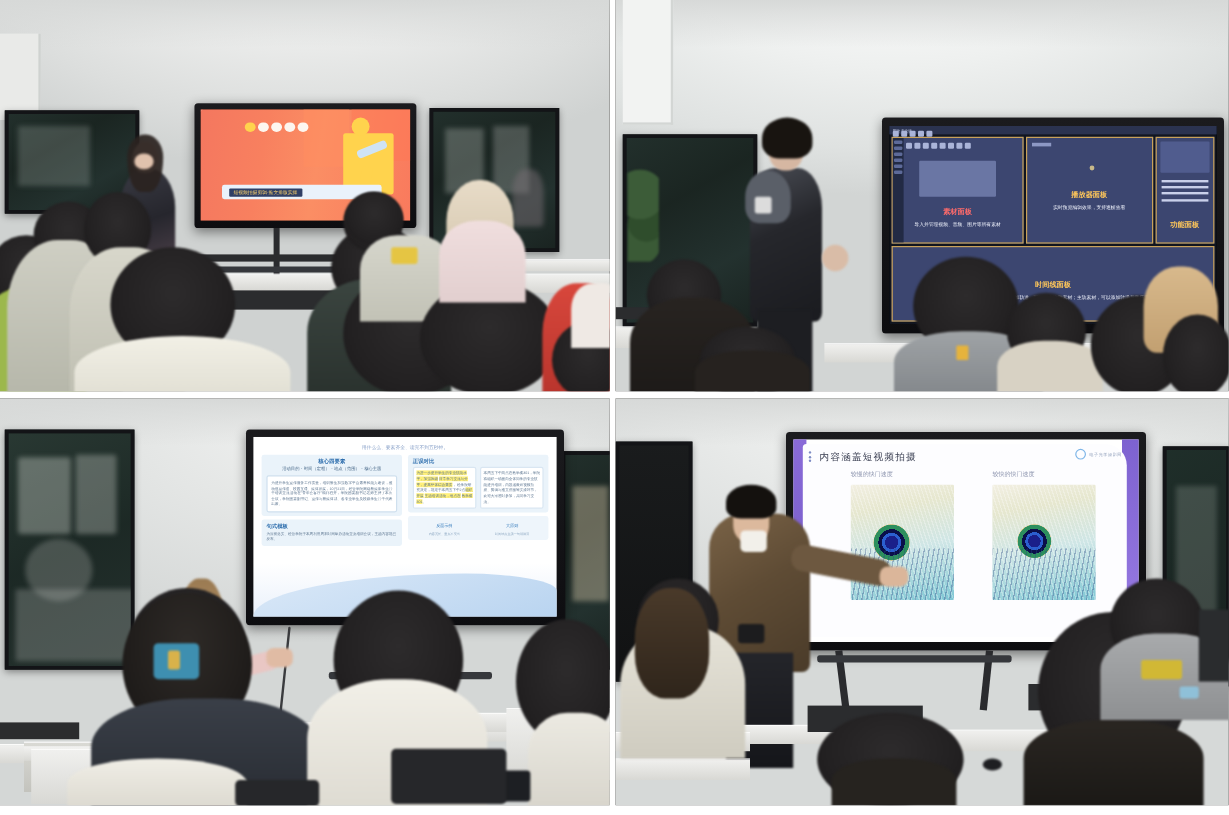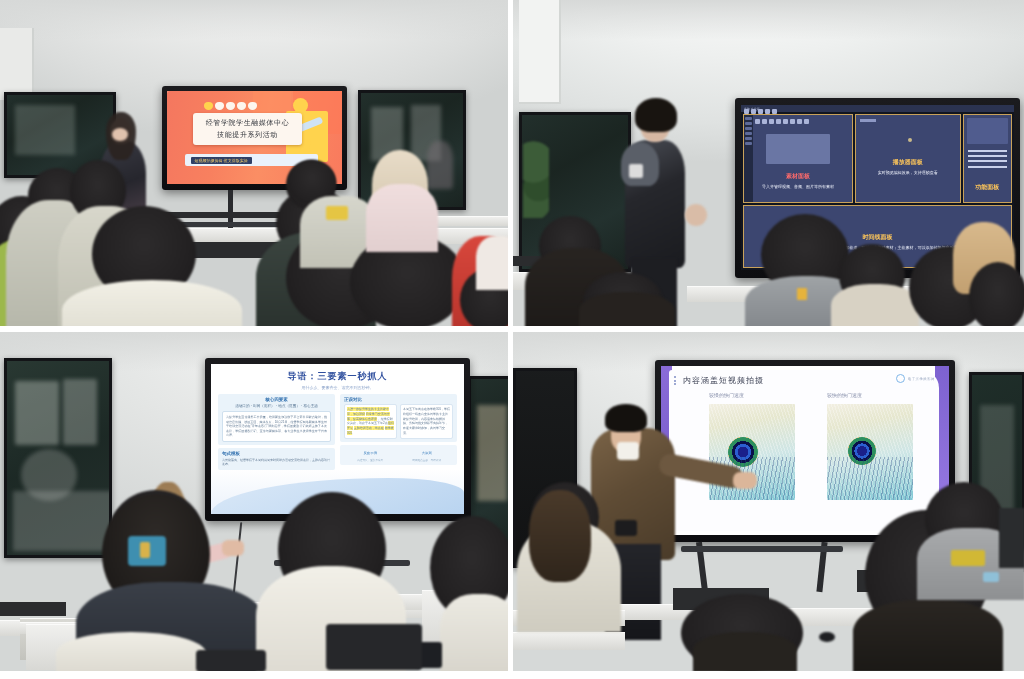--- a/index.html
+++ b/index.html
@@ -193,24 +193,20 @@
 
             <div style="position:absolute;left:74%;top:32%;width:26px;height:7px;background:#cfe3f5;border-radius:3px;transform:rotate(-22deg);"></div>
             <div style="position:absolute;left:76%;top:52%;width:9px;height:22px;background:#ffd34d;border-radius:3px;transform:rotate(12deg);"></div>
             <div class="hearts" style="left:21%;top:12%;">
               <span class="heart"></span>
                 <span class="heart"></span>
                 <span class="heart"></span>
               <span class="heart"></span>
                 <span class="heart"></span>
             </div>
-            <div class="poster-card" style="left:15%;top:24%;width:62%;height:34%;">
-              <span class="poster-line">经管学院学生融媒体中心</span>
-              <span class="poster-line">技能提升系列活动</span>
-            </div>
             <div class="poster-bar" style="left:10%;top:68%;width:76%;height:13%;">
               <span class="poster-bar-chip">短视频拍摄剪辑·推文排版实操</span>
             </div>
           </div>
         </div>
       </div>
       <div class="tv-stand-leg" style="left:228px;top:190px;width:5px;height:40px;"></div>
       <div class="tv-stand-bar" style="left:176px;top:222px;width:110px;height:5px;"></div>
 
       <div class="desk-dark" style="left:150px;top:212px;width:175px;height:6px;"></div>
@@ -382,21 +378,20 @@
       </div>
 
       <div class="sidemon" style="left:468px;top:44px;width:44px;height:182px;">
         <div class="sidemon-glass"></div>
         <div class="blur2" style="position:absolute;left:6px;top:26px;width:30px;height:96px;background:rgba(215,200,170,.42);"></div>
       </div>
 
       <div class="tv" style="left:205px;top:26px;width:265px;height:163px;">
         <div class="tv-inner" style="left:6px;top:6px;right:6px;bottom:7px;">
           <div class="slide-doc">
-            <div class="doc-title">导语：三要素一秒抓人</div>
             <div class="doc-sub">用什么么、要素齐全、读完不到五秒钟。</div>
             <div class="doc-cols">
               <div class="doc-col">
                 <div class="doc-box">
                   <div class="doc-h">核心四要素</div>
                   <div class="doc-kv">活动目的・时间（定程）・地点（范围）・核心主题</div>
                   <div class="doc-para">
                     为提升学生宣传服务工作质量，培训新生加强数字平台素养和能力建设，推动信息传播、校园互通、媒体发展，10月21日，经管学院网络新媒体学生骨干培训交流活动在"青年会客厅"顺利召开，学院团委副书记老师主持了本次会议，学院团委副书记、宣传与新媒体部、各专业学生及校级学生骨干代表出席。
                   </div>
                 </div>

